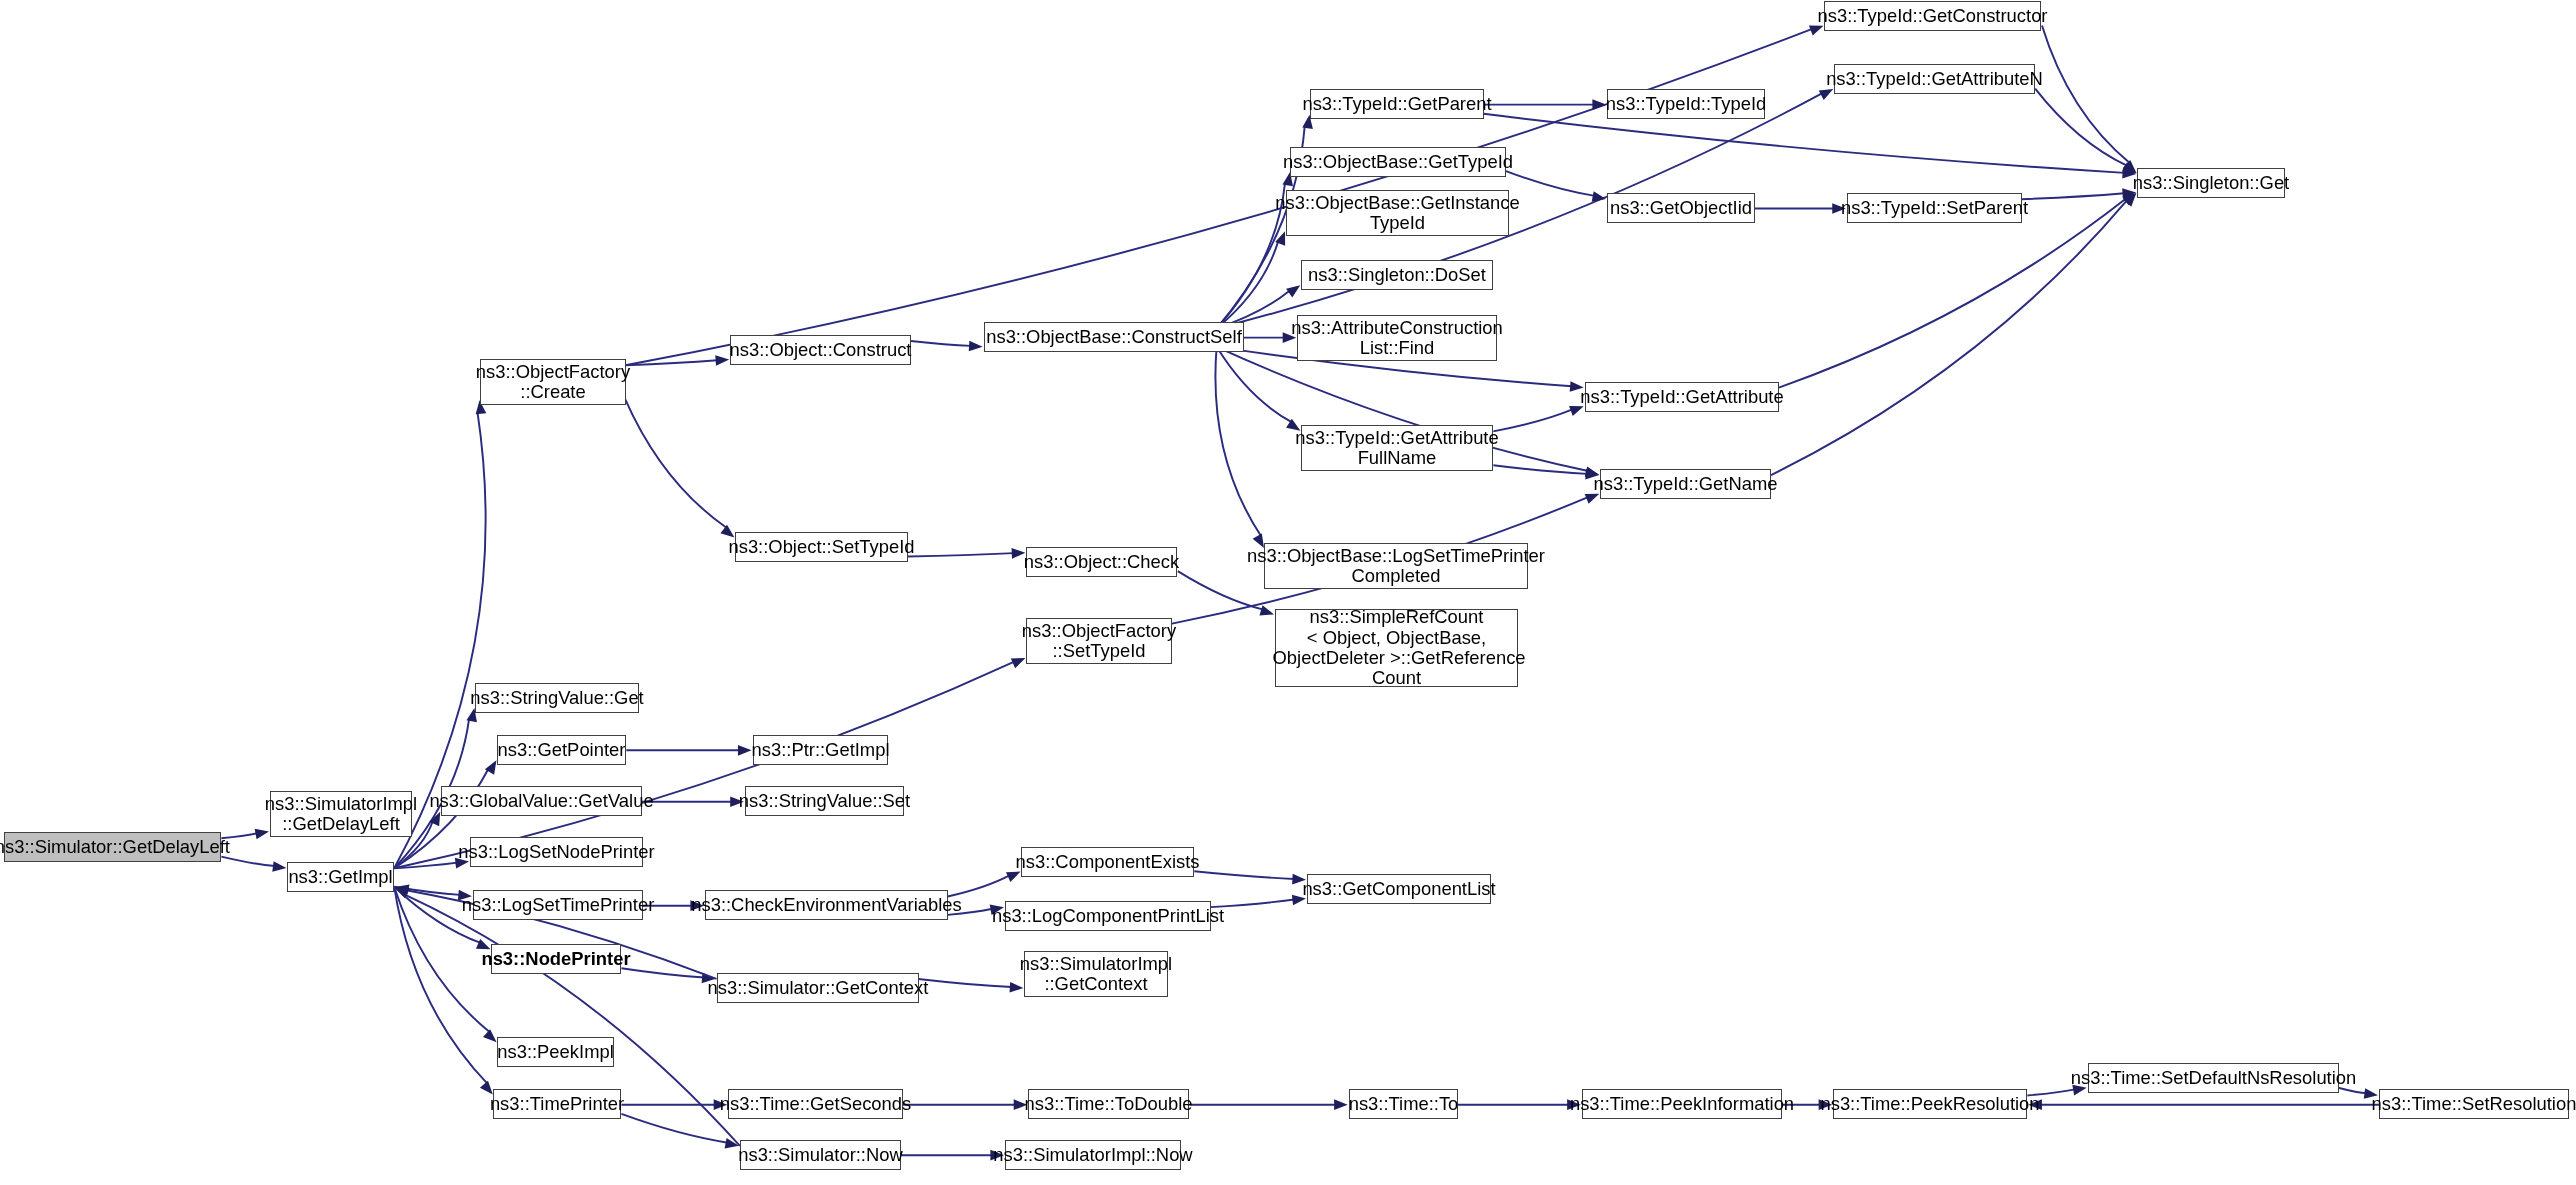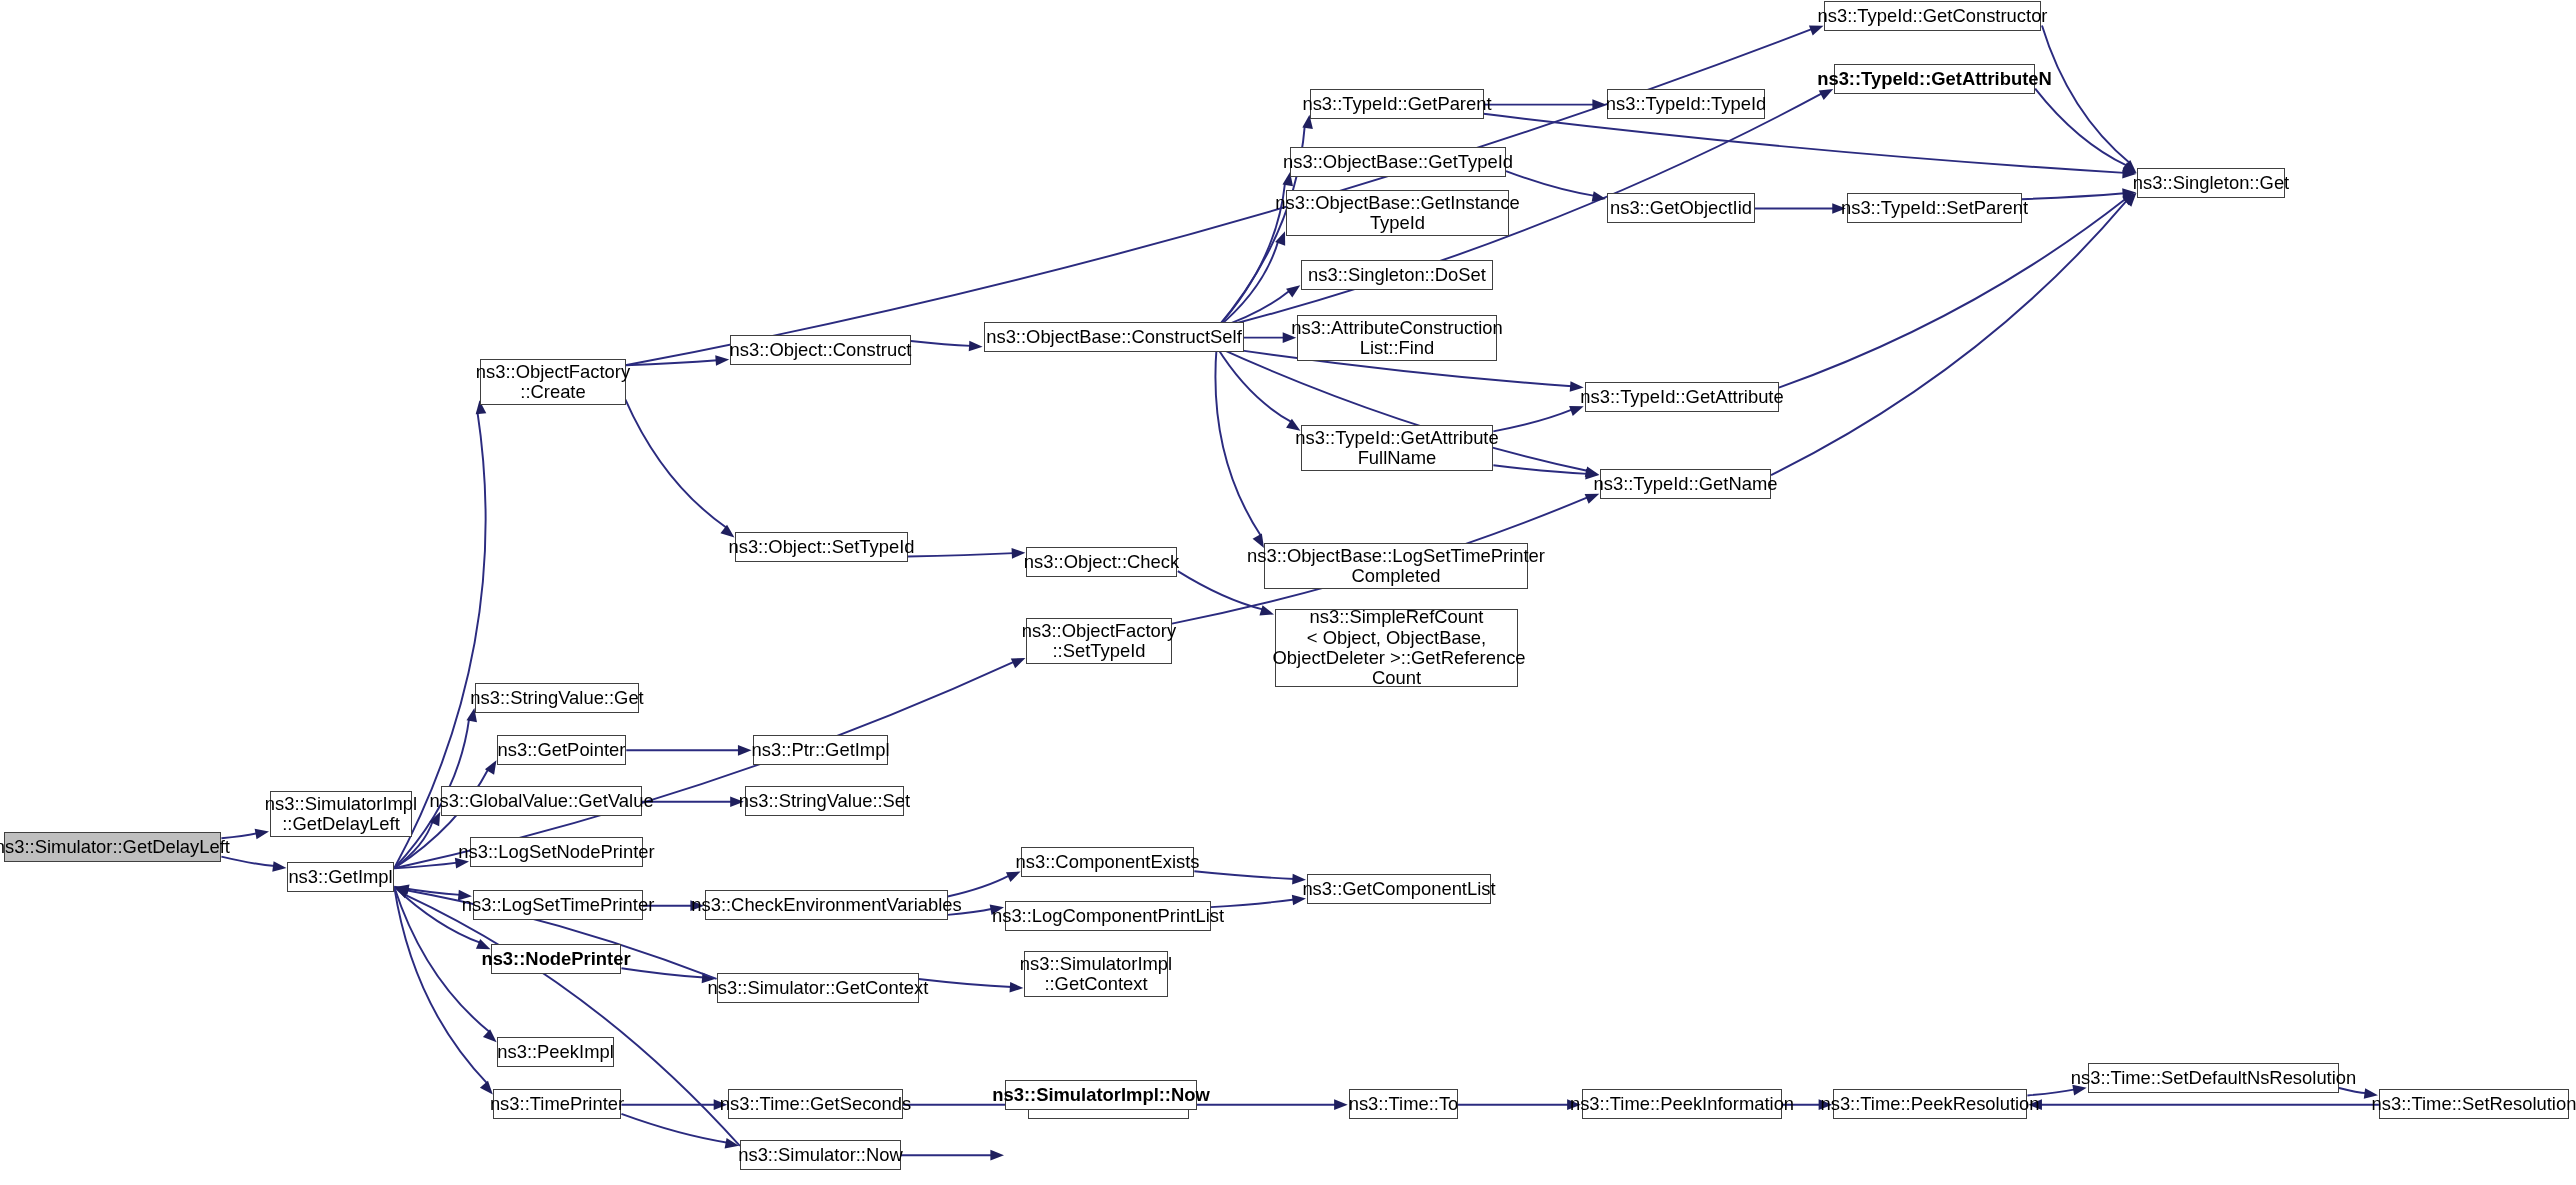--- a/index.html
+++ b/index.html
@@ -156,21 +156,21 @@
       <div class="node" style="left: 1607px; top: 89px; width: 158px; height: 30px;">ns3::TypeId::TypeId</div>
       <div class="node" style="left: 1290px; top: 147px; width: 216px; height: 30px;">ns3::ObjectBase::GetTypeId</div>
       <div class="node" style="left: 1286px; top: 190px; width: 223px; height: 46px;">ns3::ObjectBase::GetInstance
 TypeId</div>
       <div class="node" style="left: 1301px; top: 260px; width: 192px; height: 30px;">ns3::Singleton::DoSet</div>
       <div class="node" style="left: 1297px; top: 315px; width: 200px; height: 46px;">ns3::AttributeConstruction
 List::Find</div>
       <div class="node" style="left: 1607px; top: 193px; width: 148px; height: 30px;">ns3::GetObjectIid</div>
       <div class="node" style="left: 1847px; top: 193px; width: 175px; height: 30px;">ns3::TypeId::SetParent</div>
       <div class="node" style="left: 1824px; top: 1px; width: 217px; height: 30px;">ns3::TypeId::GetConstructor</div>
-      <div class="node" style="left: 1834px; top: 64px; width: 201px; height: 30px; font-weight: bold;">ns3::TypeId::GetAttributeN</div>
+      <div class="node" style="left: 1834px; top: 64px; width: 201px; height: 30px;">ns3::TypeId::GetAttributeN</div>
       <div class="node" style="left: 2137px; top: 168px; width: 148px; height: 30px;">ns3::Singleton::Get</div>
       <div class="node" style="left: 1585px; top: 382px; width: 194px; height: 30px;">ns3::TypeId::GetAttribute</div>
       <div class="node" style="left: 1301px; top: 425px; width: 192px; height: 46px;">ns3::TypeId::GetAttribute
 FullName</div>
       <div class="node" style="left: 1600px; top: 469px; width: 171px; height: 30px;">ns3::TypeId::GetName</div>
       <div class="node" style="left: 735px; top: 532px; width: 173px; height: 30px;">ns3::Object::SetTypeId</div>
       <div class="node" style="left: 1026px; top: 547px; width: 151px; height: 30px;">ns3::Object::Check</div>
       <div class="node" style="left: 1264px; top: 543px; width: 264px; height: 46px;">ns3::ObjectBase::LogSetTimePrinter
 Completed</div>
       <div class="node" style="left: 1026px; top: 618px; width: 146px; height: 46px;">ns3::ObjectFactory
@@ -197,16 +197,16 @@
       <div class="node" style="left: 497px; top: 1037px; width: 117px; height: 30px;">ns3::PeekImpl</div>
       <div class="node" style="left: 493px; top: 1089px; width: 128px; height: 30px;">ns3::TimePrinter</div>
       <div class="node" style="left: 728px; top: 1089px; width: 175px; height: 30px;">ns3::Time::GetSeconds</div>
       <div class="node" style="left: 1028px; top: 1089px; width: 161px; height: 30px;">ns3::Time::ToDouble</div>
       <div class="node" style="left: 1349px; top: 1089px; width: 109px; height: 30px;">ns3::Time::To</div>
       <div class="node" style="left: 1582px; top: 1089px; width: 200px; height: 30px;">ns3::Time::PeekInformation</div>
       <div class="node" style="left: 1833px; top: 1089px; width: 194px; height: 30px;">ns3::Time::PeekResolution</div>
       <div class="node" style="left: 2088px; top: 1063px; width: 251px; height: 30px;">ns3::Time::SetDefaultNsResolution</div>
       <div class="node" style="left: 2379px; top: 1089px; width: 190px; height: 30px;">ns3::Time::SetResolution</div>
       <div class="node" style="left: 740px; top: 1140px; width: 161px; height: 30px;">ns3::Simulator::Now</div>
-      <div class="node" style="left: 1005px; top: 1080px; width: 192px; height: 30px; font-weight: bold;">ns3::SimulatorImpl::Now</div>
+      <div class="node" style="left: 1005px; top: 1140px; width: 176px; height: 30px;">ns3::SimulatorImpl::Now</div>
     </div>
 </div>
 
 
 </body></html>

